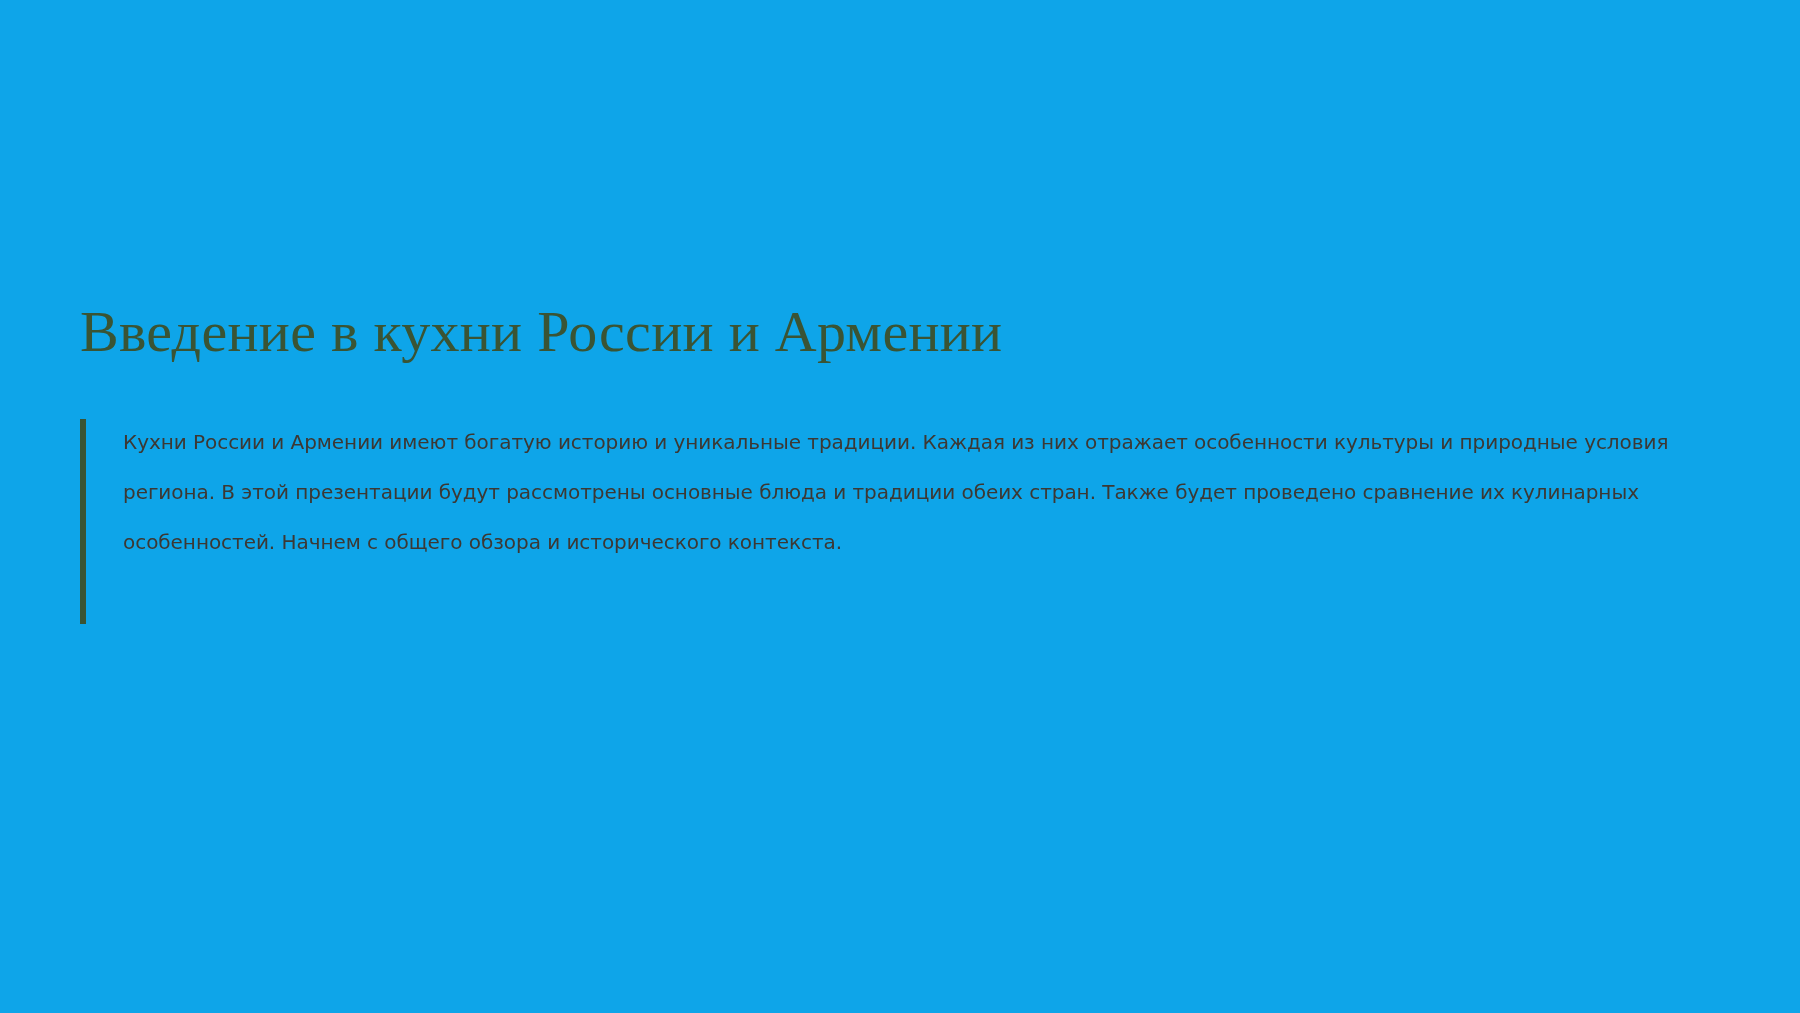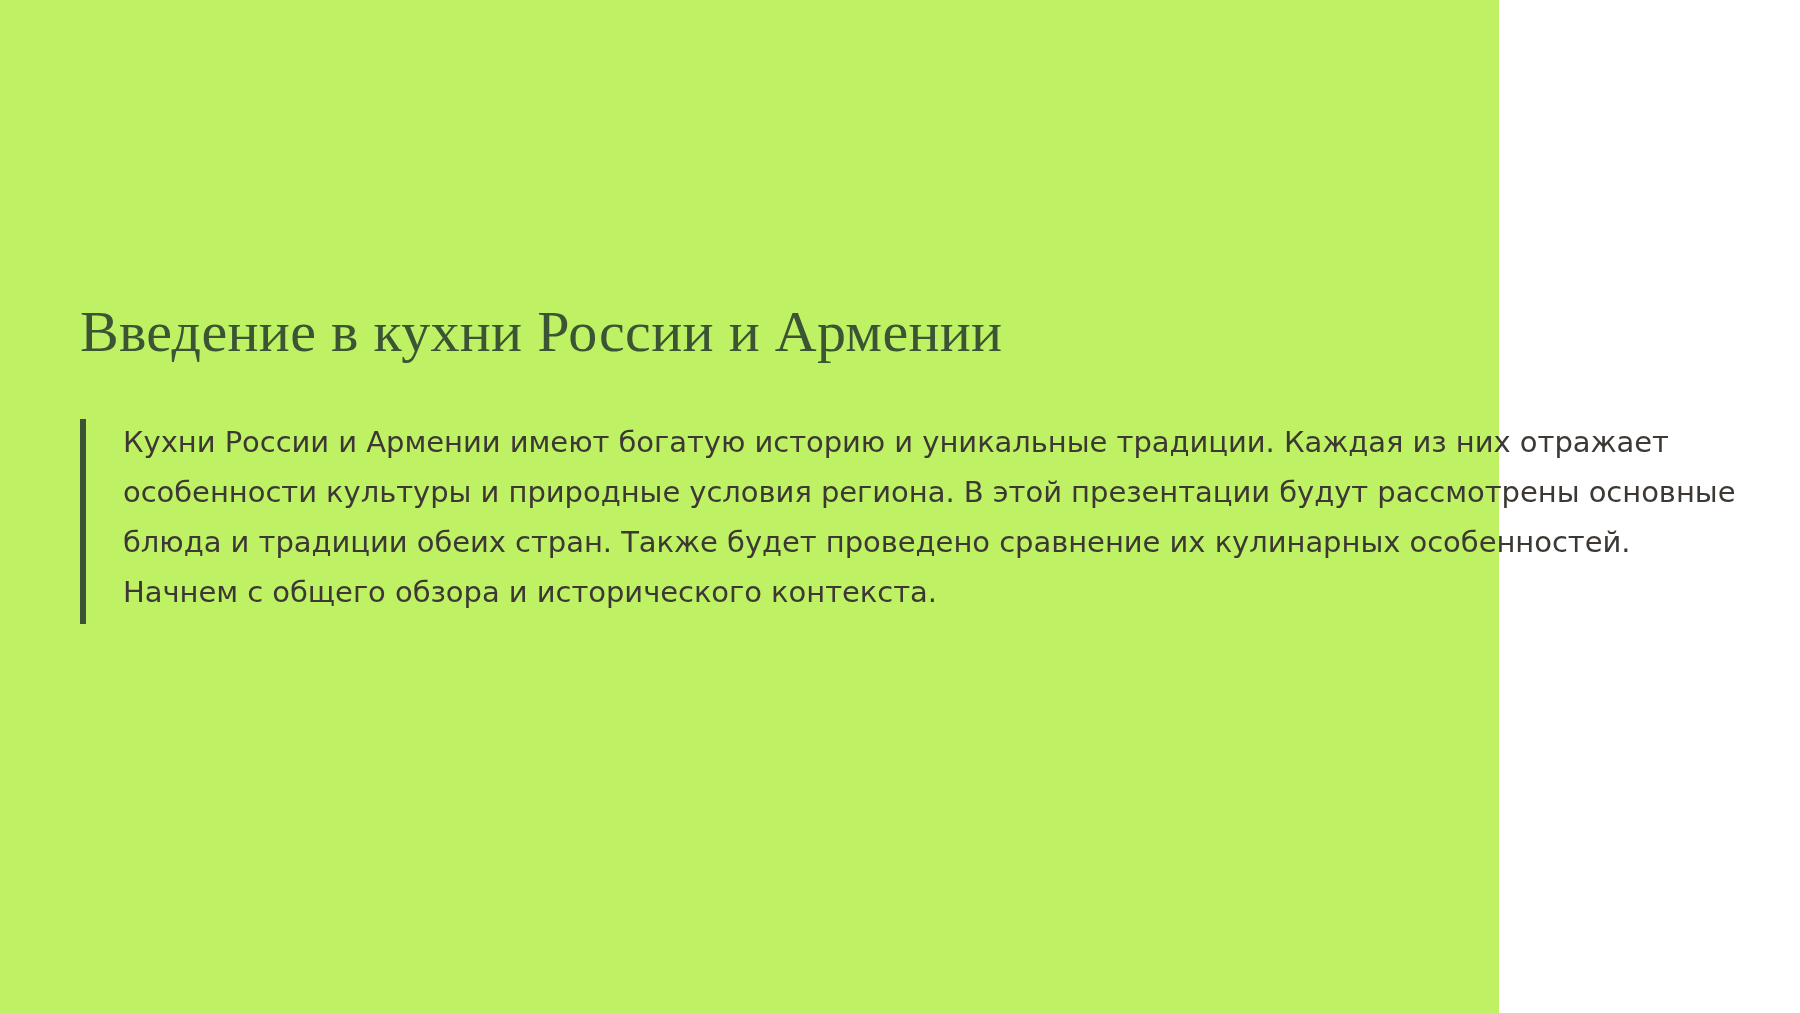--- a/index.html
+++ b/index.html
@@ -7,23 +7,23 @@
     padding: 0;
   }
   body {
     width: 1800px;
     height: 1013px;
     overflow: hidden;
     font-family: "Liberation Sans", sans-serif;
   }
   #slide {
     position: relative;
-    width: 1499px;
+    width: 1800px;
     height: 1013px;
-    background: #bef264;
+    background: #0ea5e9;
     box-sizing: border-box;
   }
   #content-block {
     position: absolute;
     left: 80px;
     top: 300px;
     width: 1660px;
   }
   #slide-title {
     font-family: "Liberation Serif", "DejaVu Serif", serif;
@@ -42,21 +42,21 @@
   #accent-bar {
     position: absolute;
     left: 0;
     top: 2px;
     width: 6px;
     height: 205px;
     background: #3A5434;
   }
   #body-paragraph {
     font-family: "DejaVu Sans", "Liberation Sans", sans-serif;
-    font-size: 29px;
+    font-size: 20px;
     line-height: 50px;
     color: #3D3833;
     margin: 0;
     max-width: 1620px;
     text-align: left;
     font-weight: 400;
     letter-spacing: -0.05px;
   }
 </style>
 </head>

